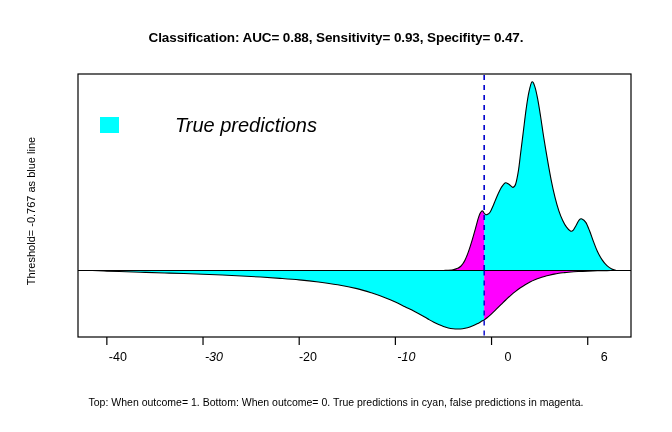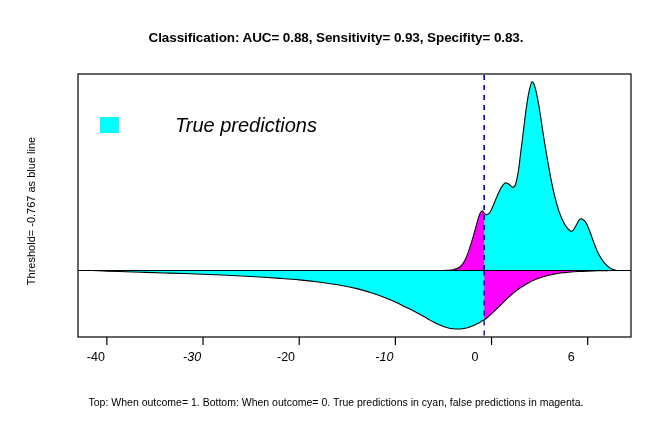--- a/index.html
+++ b/index.html
@@ -63,31 +63,31 @@
   .legend-label{
     margin-left:56px;
     font-size:20px;
     white-space:nowrap;
     line-height:1;
   }
 
   .xtick-label{
     position:absolute;
     font-size:12.5px;
-    text-align:left;
+    text-align:right;
     width:40px;
     top:350px;
   }
 </style>
 </head>
 <body>
 
 <div id="stage">
 
-  <div class="chart-title">Classification: AUC= 0.88, Sensitivity= 0.93, Specifity= 0.83.</div>
+  <div class="chart-title">Classification: AUC= 0.88, Sensitivity= 0.93, Specifity= 0.47.</div>
 
   <div class="ylabel">Threshold= -0.767 as blue line</div>
 
   <svg class="plot-svg" width="672" height="432">
     <g id="plot-paths">
         <defs>
           <clipPath id="clip-true-top-panel">
             <rect x="484.1712869565217" y="0" width="146.82871304347827" height="432"></rect>
           </clipPath>
           <clipPath id="clip-false-top-panel">

